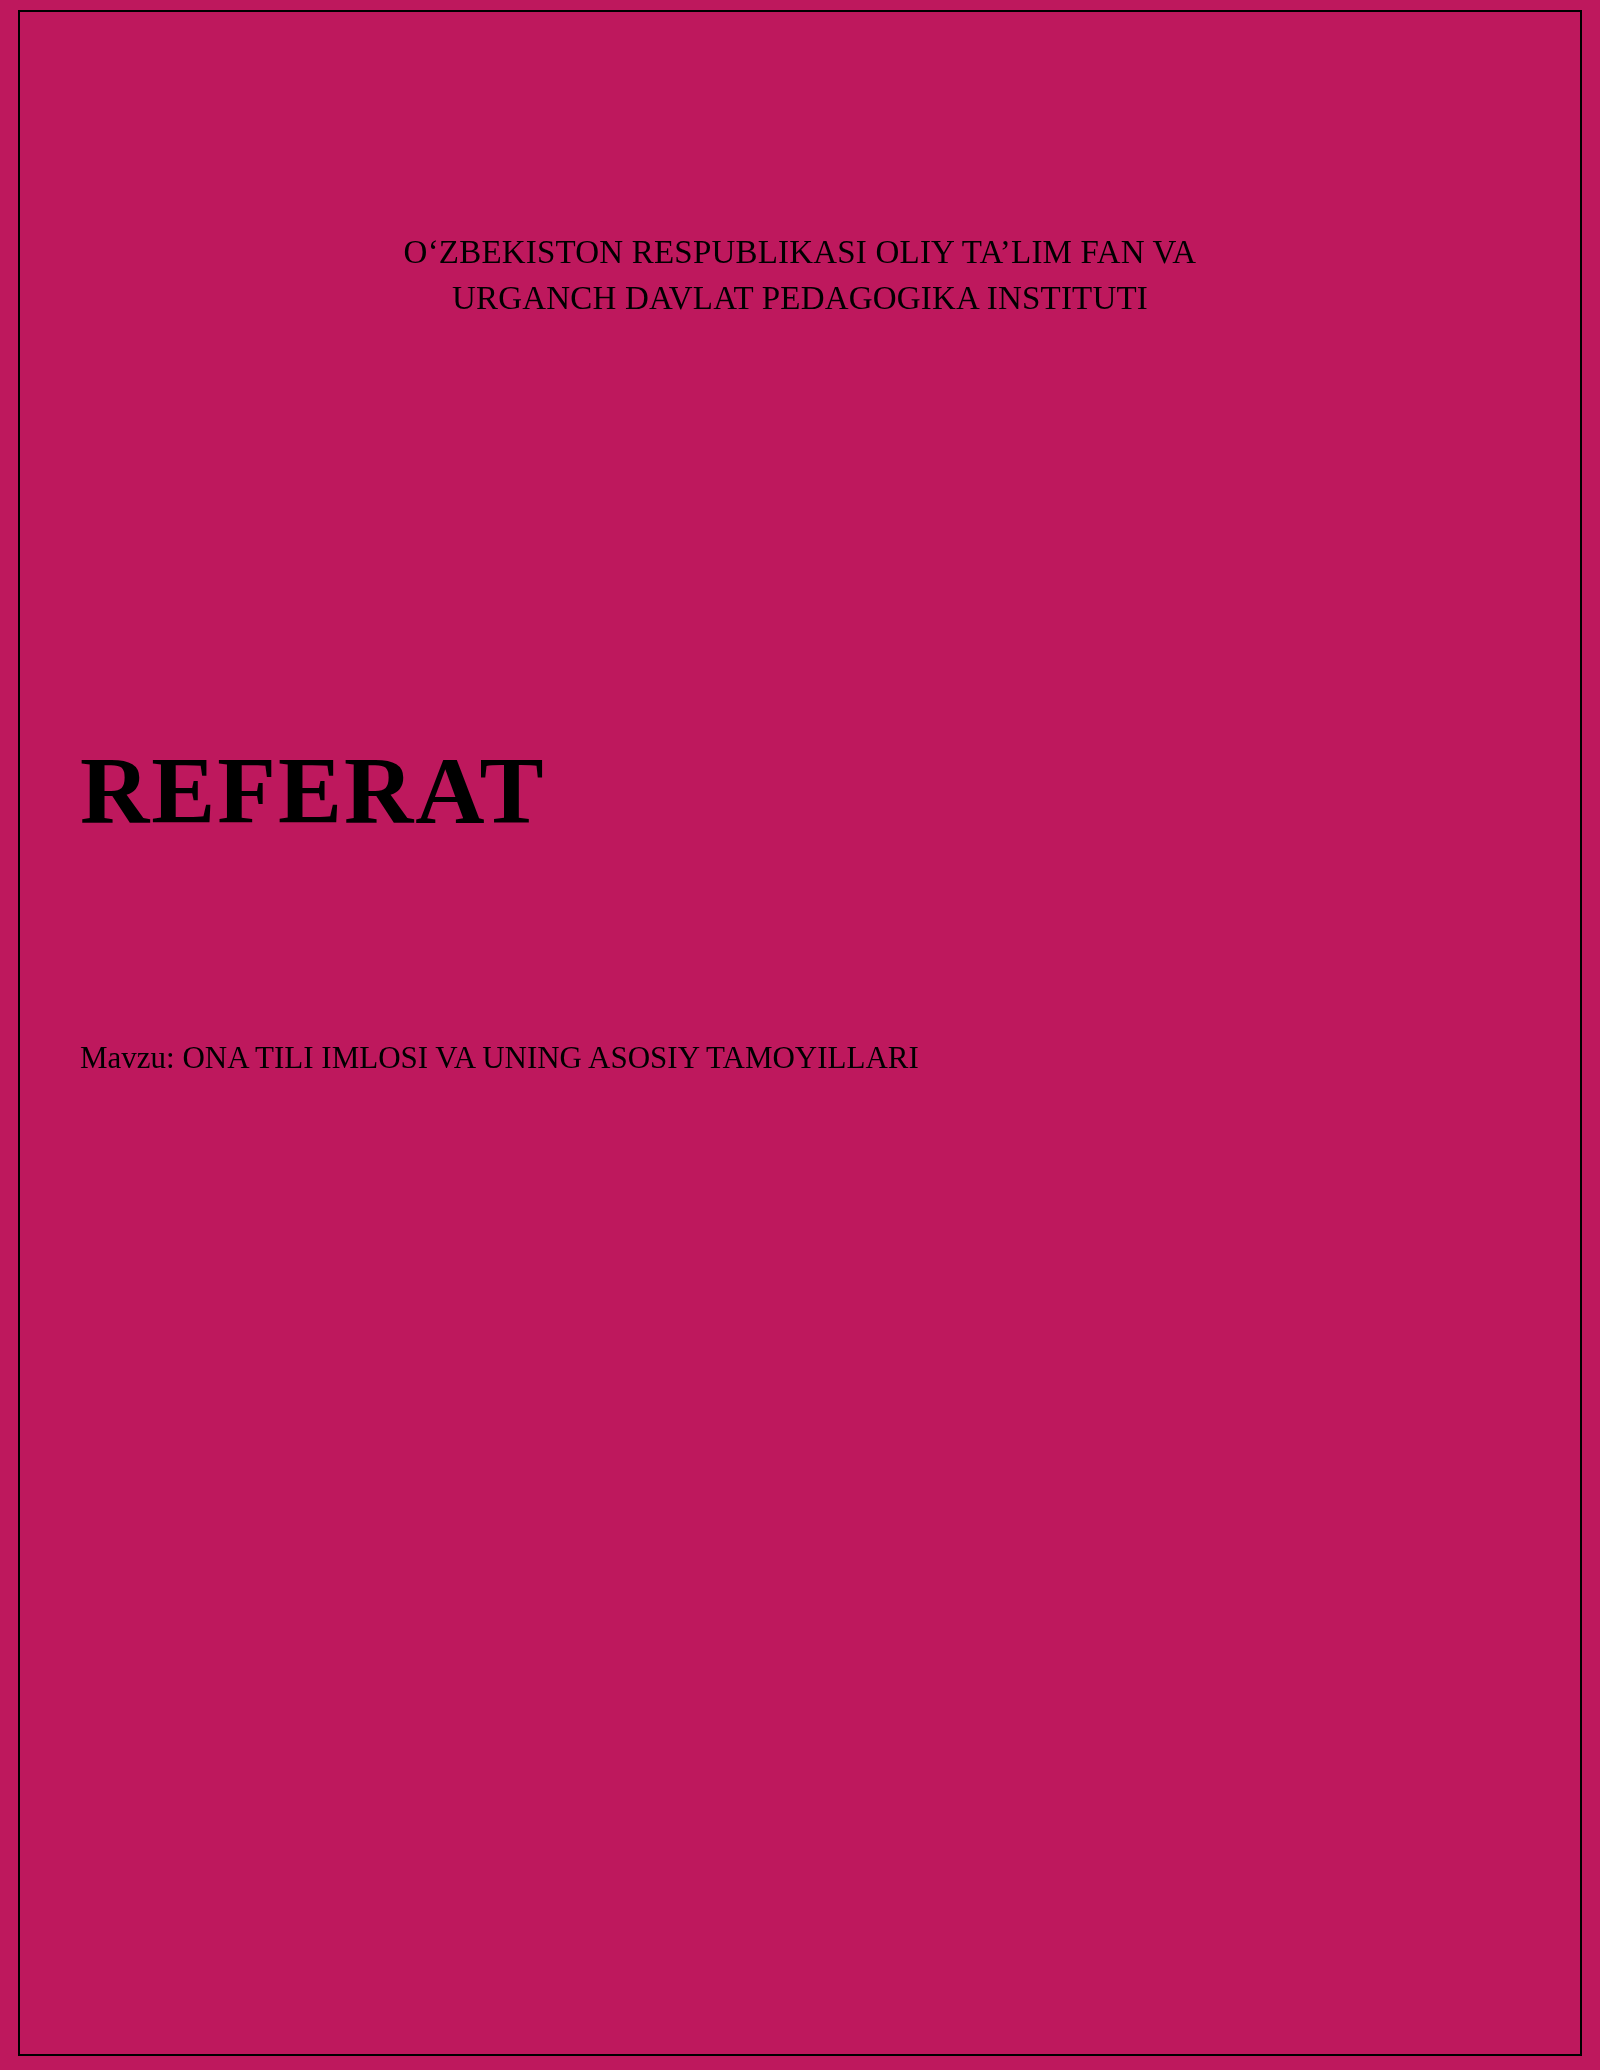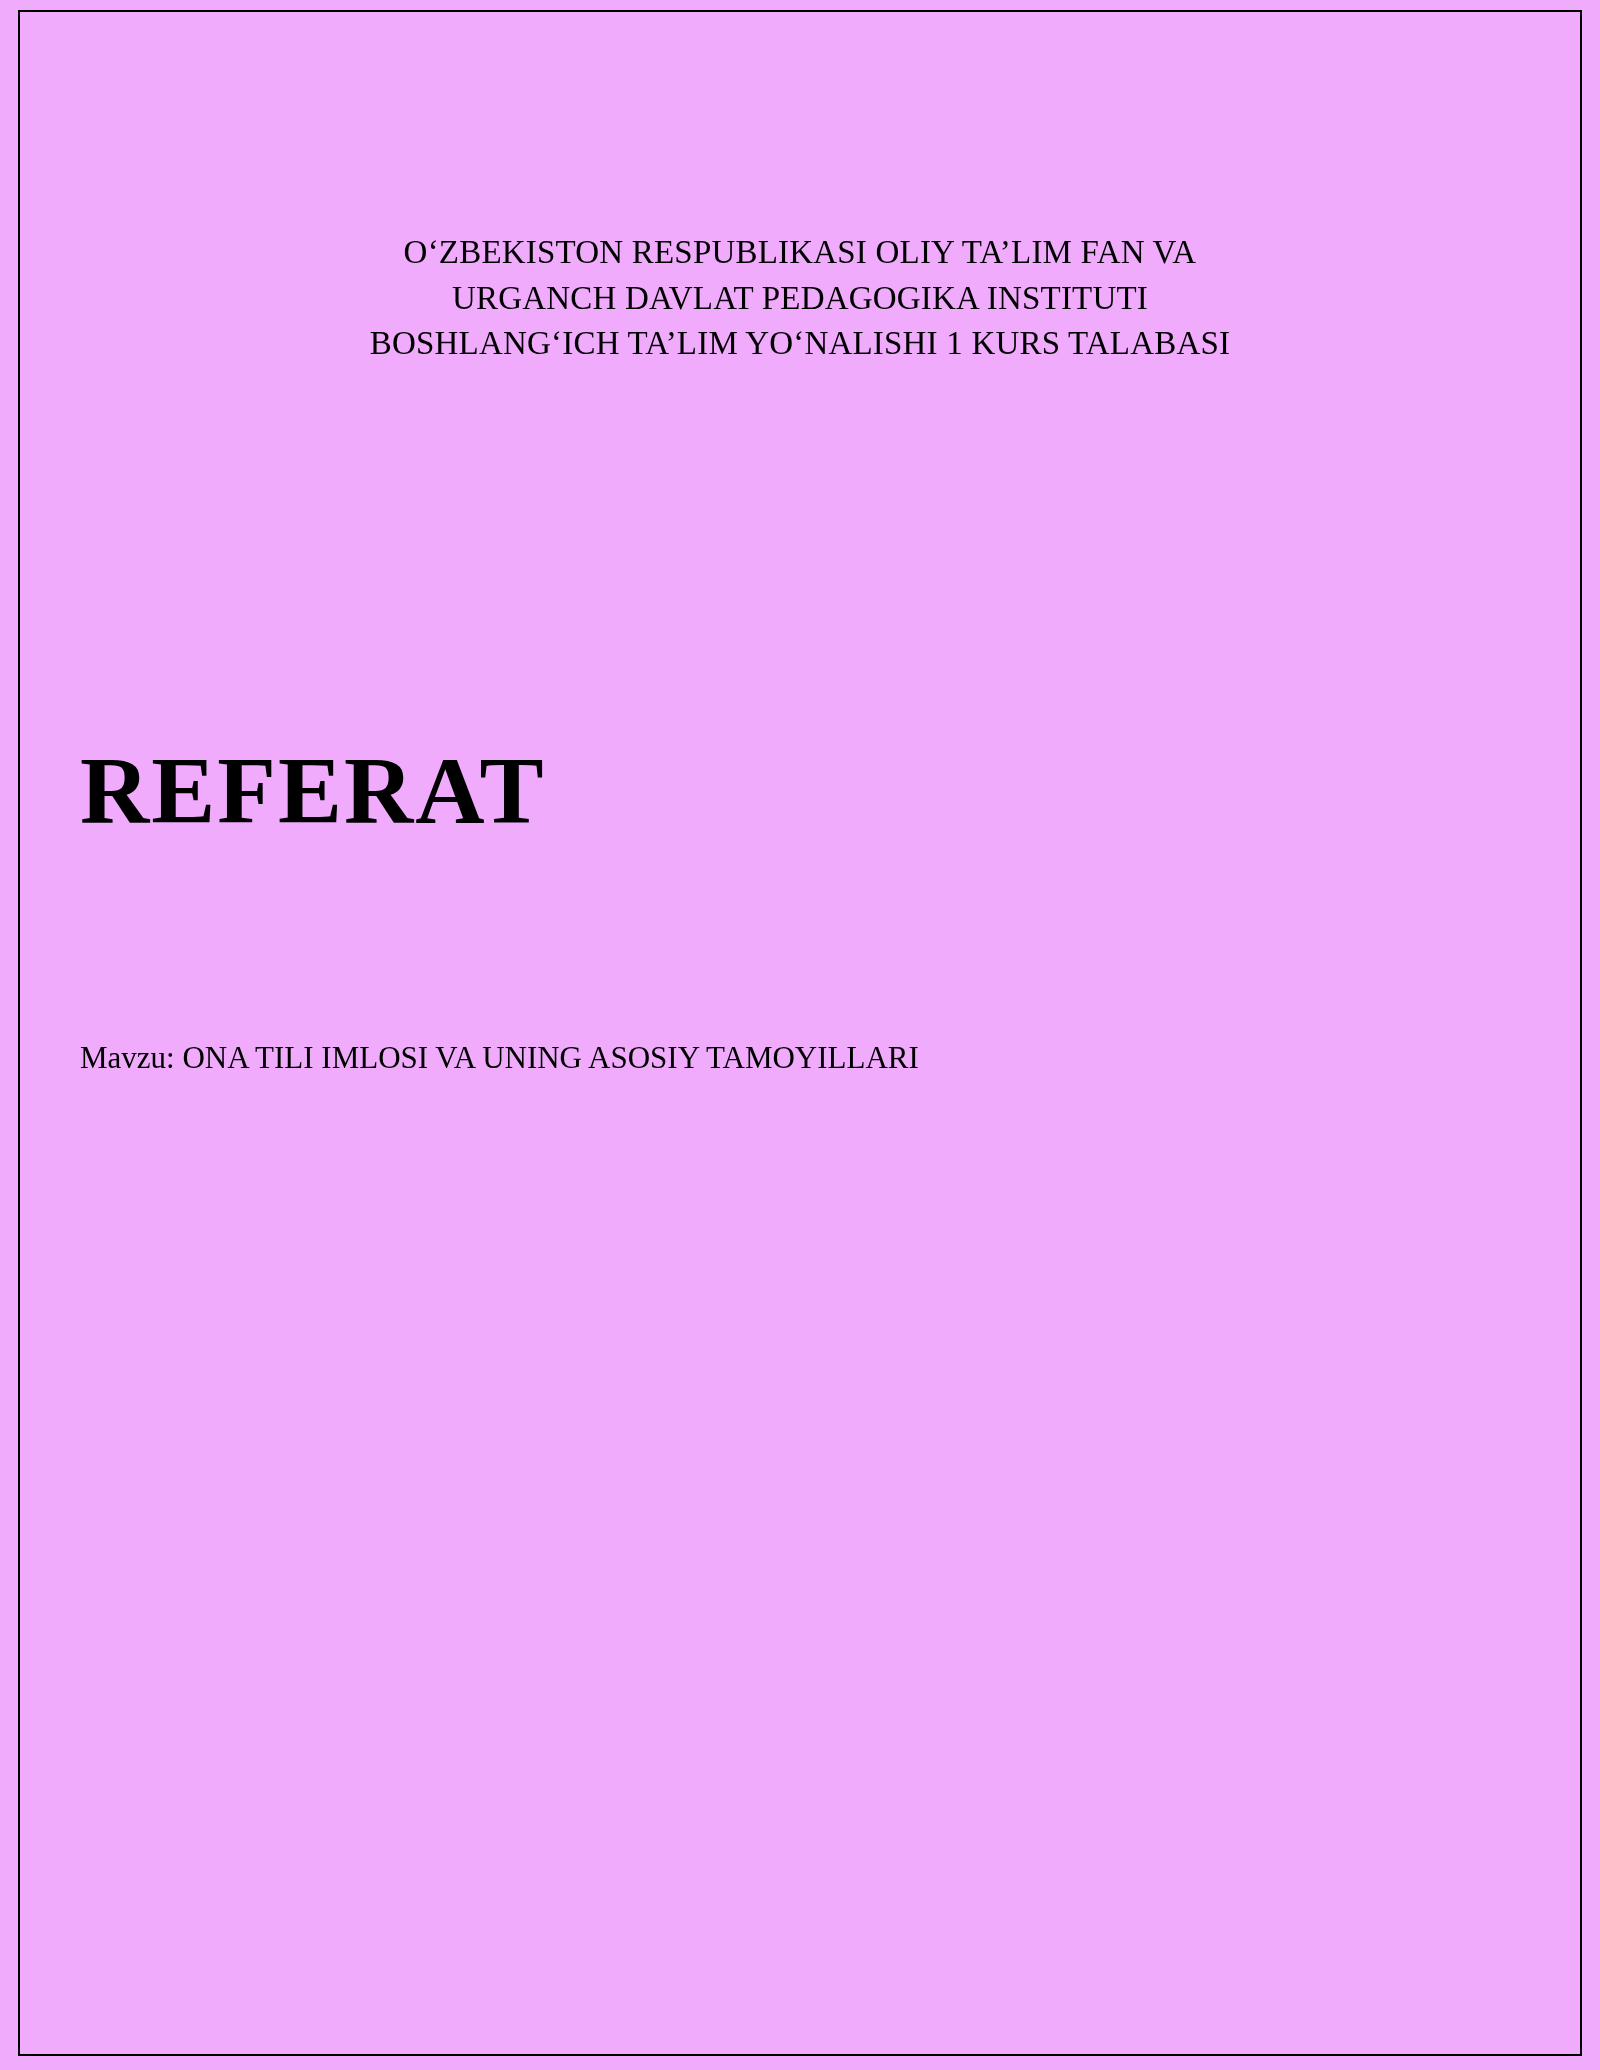--- a/index.html
+++ b/index.html
@@ -12,21 +12,21 @@
     height: 2070px;
     display: flex;
     align-items: flex-start;
     justify-content: center;
     font-family: "Liberation Serif", serif;
   }
   .page {
     position: relative;
     width: 1600px;
     height: 2070px;
-    background: #f0abfc;
+    background: #be185d;
     box-sizing: border-box;
   }
   .page-border {
     position: absolute;
     left: 18px;
     top: 10px;
     right: 18px;
     bottom: 14px;
     border: 2px solid #000000;
     box-sizing: border-box;
@@ -96,21 +96,20 @@
 </head>
 <body>
 
 <div class="page">
   <div class="page-border"></div>
   <div class="content">
 
     <div class="header-block">
       <span class="header-line">O‘ZBEKISTON RESPUBLIKASI OLIY TA’LIM FAN VA</span>
       <span class="header-line">URGANCH DAVLAT PEDAGOGIKA INSTITUTI</span>
-      <span class="header-line">BOSHLANG‘ICH TA’LIM YO‘NALISHI 1 KURS TALABASI</span>
     </div>
 
     <div class="title">REFERAT</div>
 
     <div class="subject">Mavzu: ONA TILI IMLOSI VA UNING ASOSIY TAMOYILLARI</div>
 
 
 
   </div>
 </div>

